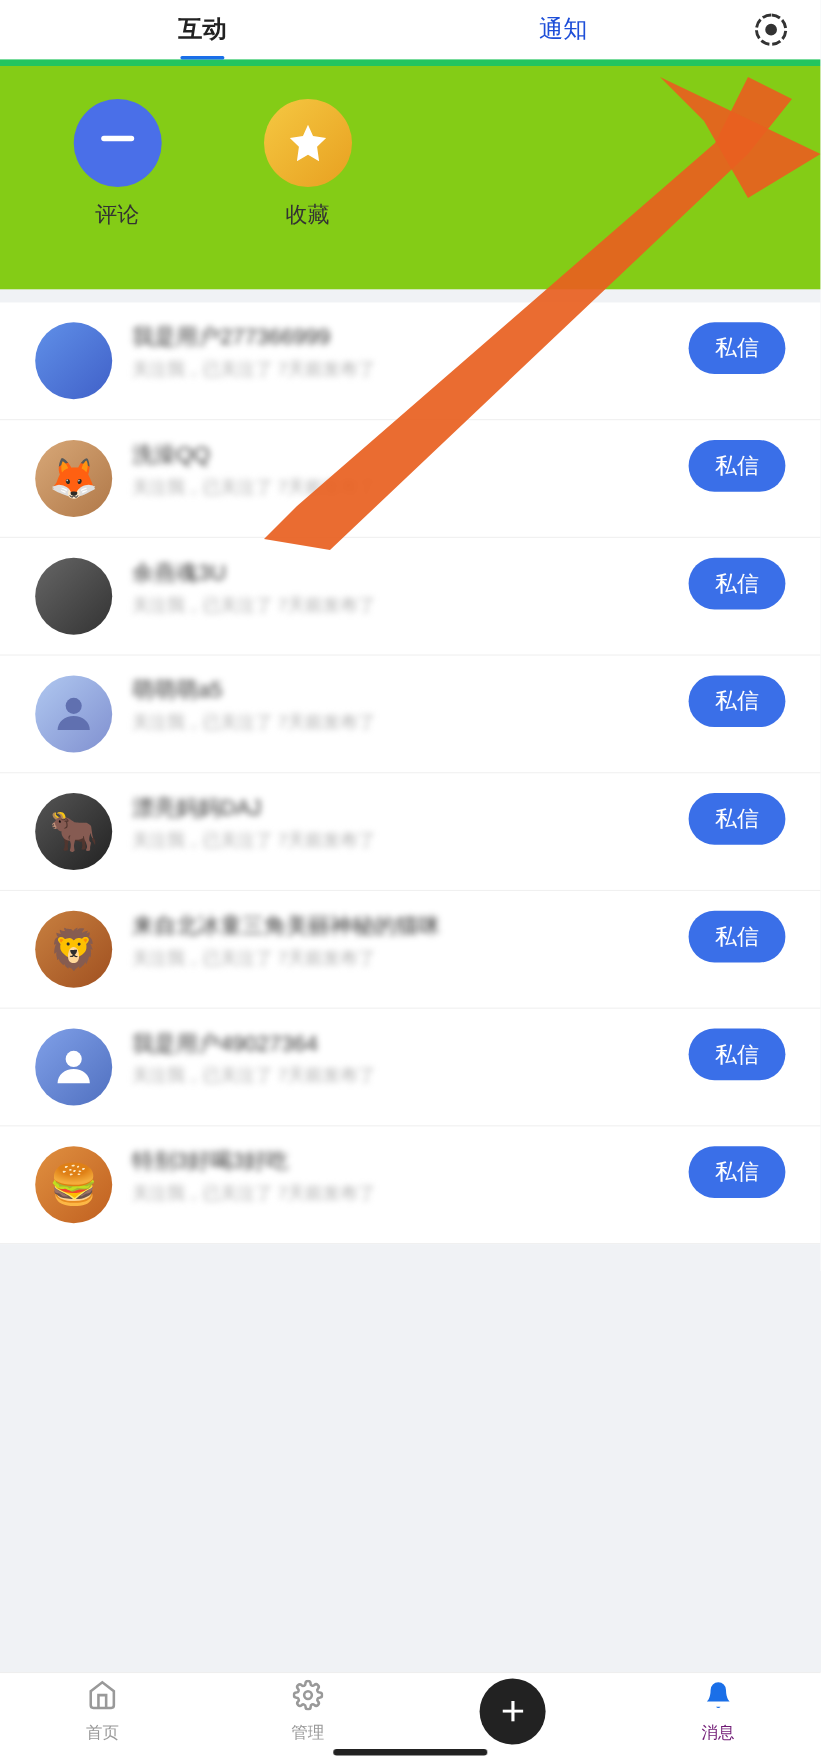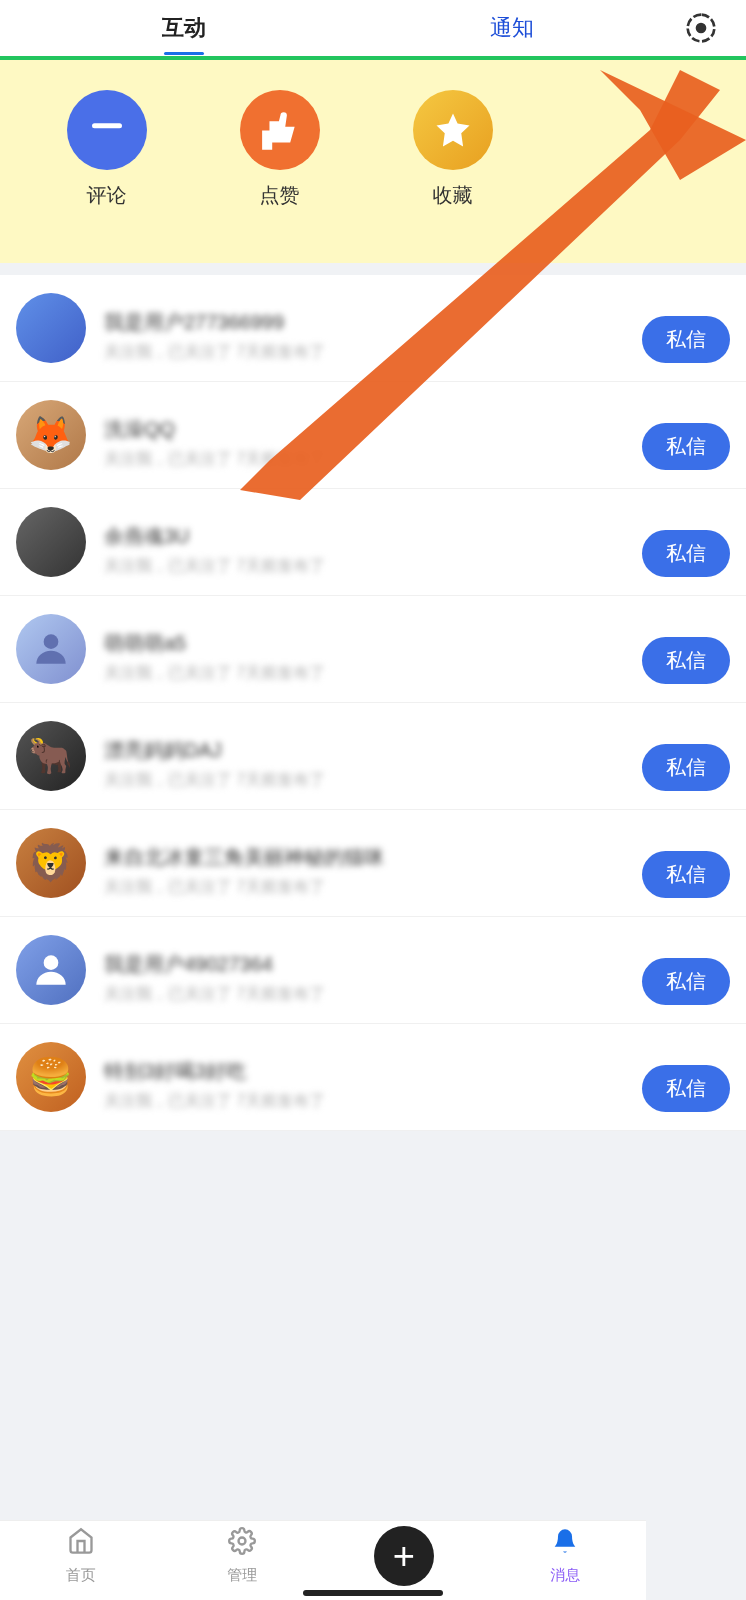--- a/index.html
+++ b/index.html
@@ -12,21 +12,21 @@
       overflow-x: hidden;
     }
 
     
     .tab-bar {
       display: flex;
       align-items: center;
       background: #fff;
       padding: 0 20px;
       height: 60px;
-      border-bottom: 4px solid #22c55e;
+      border-bottom: 6px solid #22c55e;
     }
     .tab-item {
       flex: 1;
       text-align: center;
       font-size: 22px;
       color: #1d4ed8;
       cursor: pointer;
       padding: 10px 0;
       position: relative;
     }
@@ -51,21 +51,21 @@
       align-items: center;
       justify-content: center;
     }
     .settings-icon-svg {
       width: 32px;
       height: 32px;
     }
 
     
     .icon-grid-section {
-      background: #fef9c3;
+      background: #84cc16;
       padding: 30px 34px 30px 20px;
       margin-bottom: 12px;
     }
     .icon-grid {
       display: flex;
       flex-wrap: wrap;
       gap: 0;
     }
     .icon-cell {
       width: 25%;
@@ -95,22 +95,22 @@
       font-size: 20px;
       color: #333;
     }
 
     
     .contact-list {
       background: #fff;
     }
     .contact-item {
       display: flex;
-      align-items: flex-end;
-      padding: 18px 16px;
+      align-items: flex-start;
+      padding: 18px 32px;
       border-bottom: 1px solid #f0f0f0;
     }
     .avatar {
       width: 70px;
       height: 70px;
       border-radius: 50%;
       overflow: hidden;
       flex-shrink: 0;
       background: #ccc;
       display: flex;
@@ -160,21 +160,21 @@
       cursor: pointer;
       flex-shrink: 0;
       white-space: nowrap;
     }
 
     
     .bottom-nav {
       position: fixed;
       bottom: 0;
       left: 0;
-      width: 646px;
+      width: 746px;
       background: #fff;
       border-top: 1px solid #eee;
       display: flex;
       align-items: center;
       height: 80px;
       padding-bottom: 10px;
     }
     .nav-item {
       flex: 1;
       display: flex;
@@ -186,21 +186,21 @@
     }
     .nav-icon {
       font-size: 26px;
       color: #999;
     }
     .nav-icon.active { color: #1a6fe8; }
     .nav-label {
       font-size: 15px;
       color: #999;
     }
-    .nav-label.active { color: #8b5cf6; }
+    .nav-label.active { color: #701a75; }
     .nav-add-btn {
       flex: 1;
       display: flex;
       align-items: center;
       justify-content: center;
     }
     .add-circle {
       width: 60px;
       height: 60px;
       border-radius: 50%;
@@ -259,28 +259,20 @@
   <div class="icon-grid">
     <div class="icon-cell">
       <div class="icon-circle blue">
         <svg width="40" height="40" viewBox="0 0 24 24" fill="white">
           <rect x="3" y="8" width="18" height="3" rx="1.5" fill="white"></rect>
         </svg>
       </div>
       <span class="icon-label">评论</span>
     </div>
     <div class="icon-cell">
-      <div class="icon-circle orange-light">
-        <svg width="44" height="44" viewBox="0 0 24 24" fill="white">
-          <path d="M7 22V11M3 13h4V22H3zM17 11h-3l1-7a1 1 0 0 0-1-1 1 1 0 0 0-1 1l-1 4H7v10h10l2-7z" stroke="white" stroke-width="1.5" fill="white"></path>
-        </svg>
-      </div>
-      <span class="icon-label">点赞</span>
-    </div>
-    <div class="icon-cell">
       <div class="icon-circle gold">
         <svg width="44" height="44" viewBox="0 0 24 24" fill="white">
           <path d="M12 3l2.5 5.5L21 9.5l-4.5 4.3L17.5 21 12 17.8 6.5 21l1-7.2L3 9.5l6.5-1z" fill="white"></path>
         </svg>
       </div>
       <span class="icon-label">收藏</span>
     </div>
   </div>
 </div>
 

